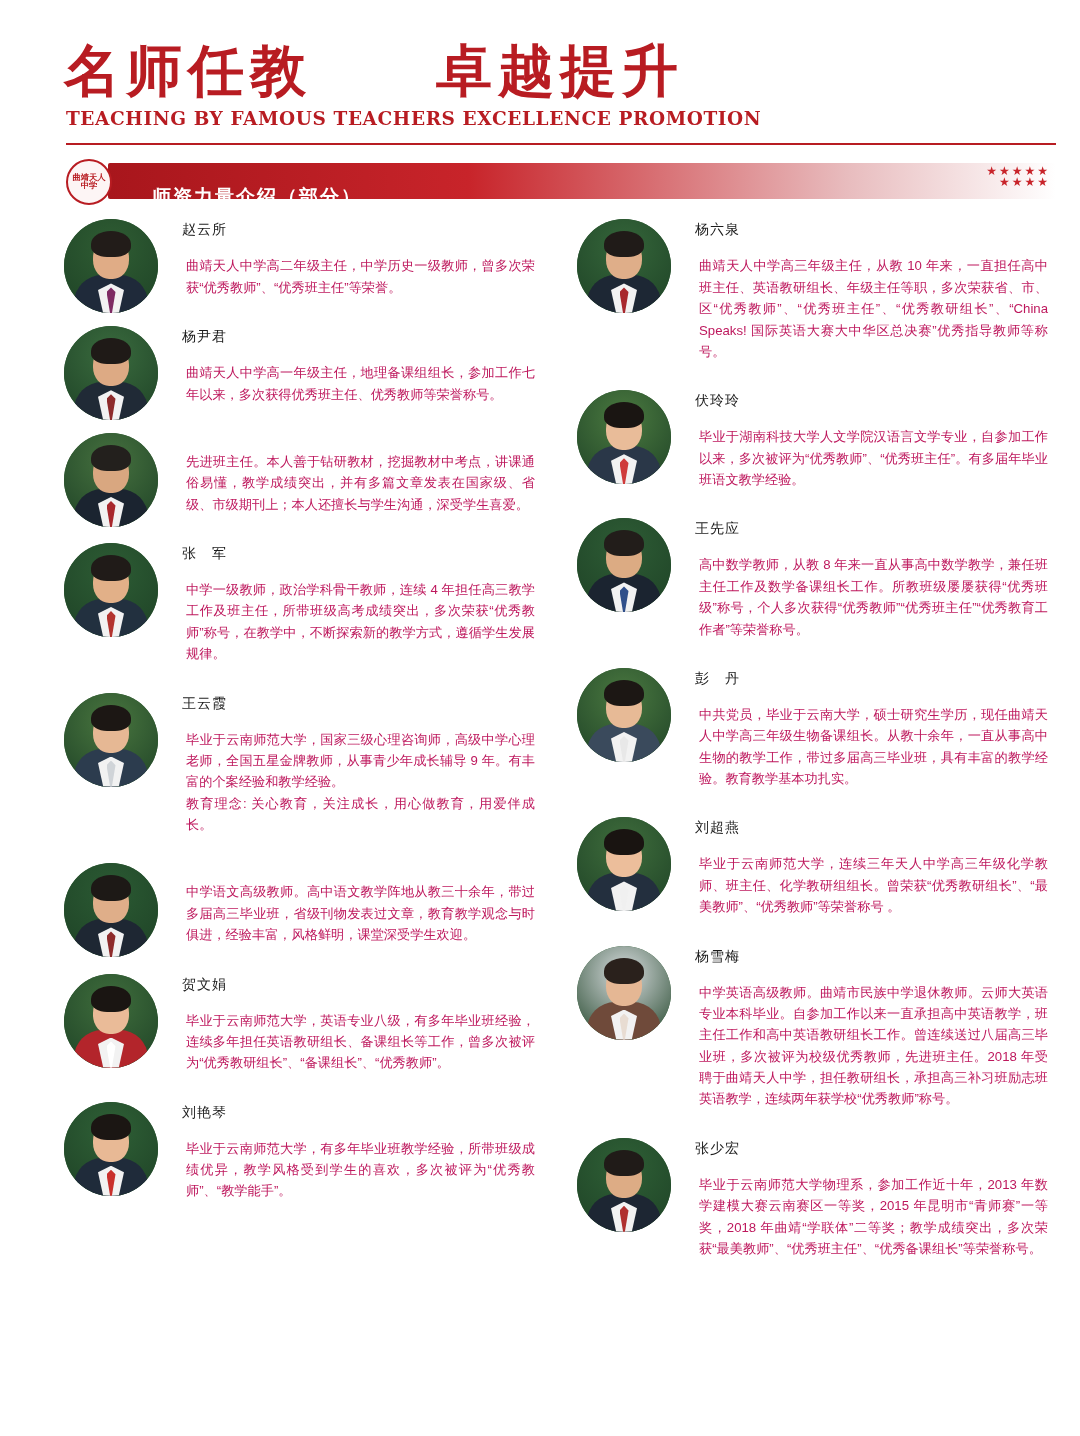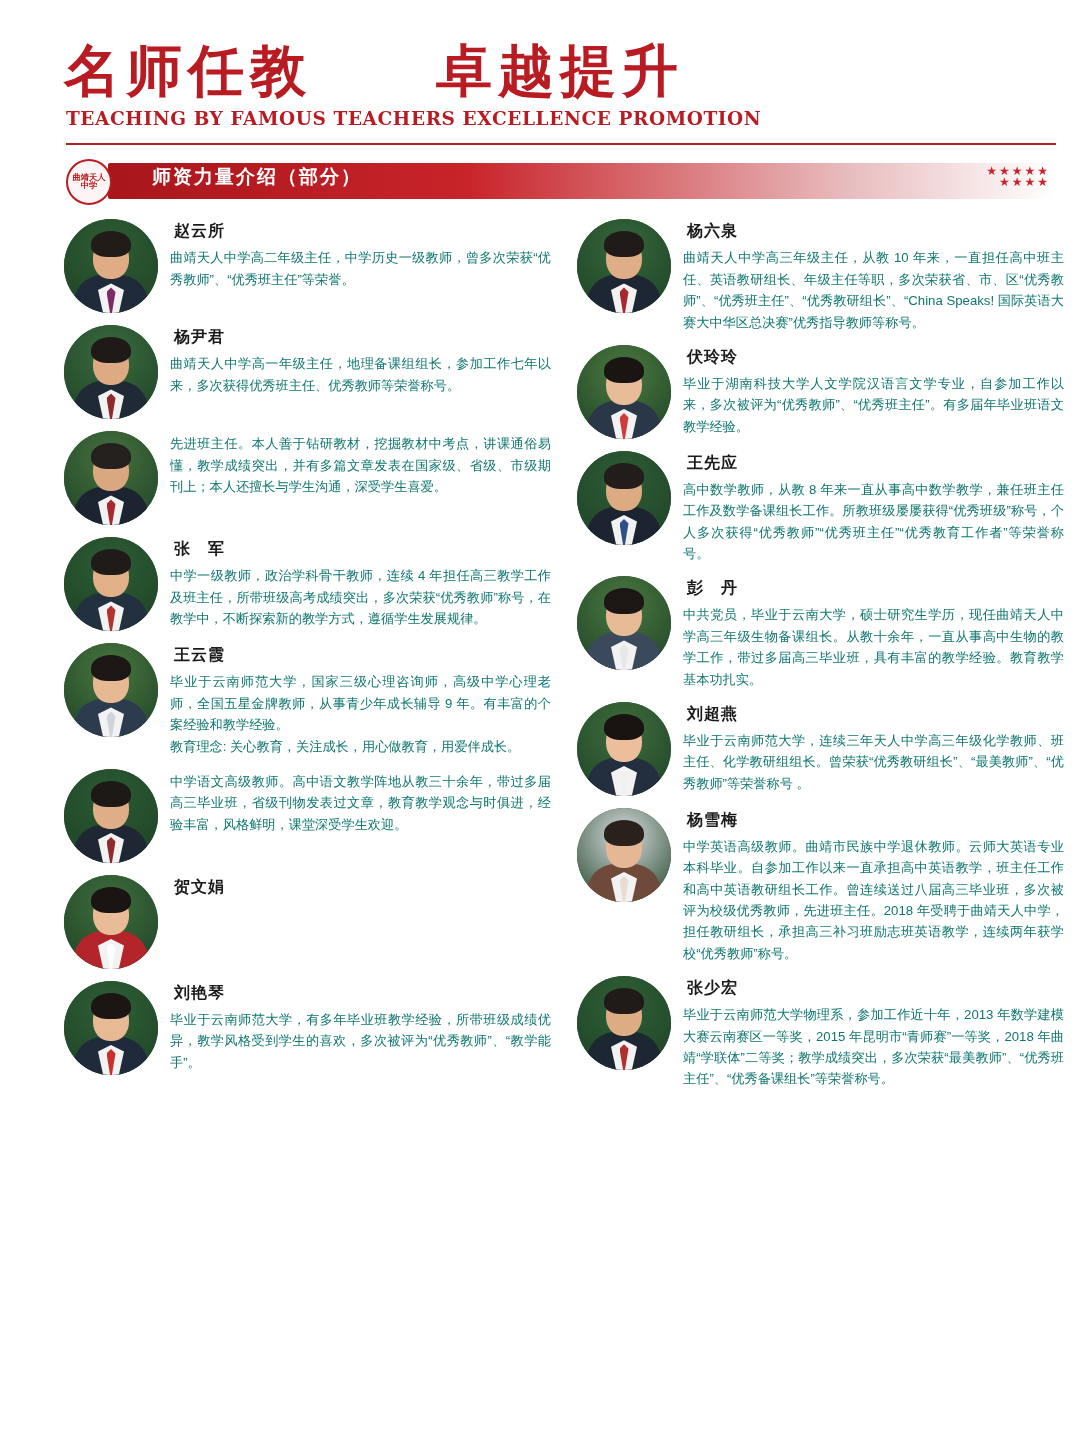--- a/index.html
+++ b/index.html
@@ -62,21 +62,21 @@
     left: 42px;
     top: 4px;
     right: 0;
     height: 36px;
     background: linear-gradient(90deg, #a8161c 0%, #c8242a 38%, #e8bcbe 78%, #ffffff 100%);
     border-radius: 2px;
   }
   .bar-title {
     position: absolute;
     left: 86px;
-    top: 0;
+    top: 20px;
     height: 21px;
     line-height: 36px;
     color: #ffffff;
     font-size: 19px;
     font-weight: bold;
     letter-spacing: 2px;
   }
   .seal {
     position: absolute;
     left: 0;
@@ -197,32 +197,32 @@
     height: 26px;
     margin-left: -4.5px;
     background: #7e2b63;
     clip-path: polygon(50% 0, 100% 18%, 60% 100%, 40% 100%, 0 18%);
   }
   .info {
     flex: 1 1 auto;
     padding-top: 2px;
   }
   .tname {
-    font-size: 16px;
-    font-weight: bold;
+    font-size: 14px;
+    font-weight: normal;
     color: #1b1b1b;
-    margin: 0 0 5px 4px;
+    margin: 0 0 5px 12px;
     letter-spacing: 1px;
   }
   .tdesc {
     font-size: 13.2px;
     line-height: 1.62;
-    color: #0f766e;
+    color: #be185d;
     text-align: justify;
-    margin: 0;
+    margin: 16px;
     white-space: pre-line;
   }
 </style>
 </head>
 <body>
 
 <div class="page">
 
   <div class="header">
     <h1 class="title-cn">名师任教　　卓越提升</h1>
@@ -330,20 +330,21 @@
           <div class="photo">
             <div class="bg" style="background:radial-gradient(circle at 50% 30%, #3f6d3c 0%, #1e4226 100%)"></div>
             <div class="body" style="background:#b3252b"></div>
             <div class="shirt"></div>
             <div class="tie" style="background:#ffffff"></div>
             <div class="head" style="background:#eabb98"></div>
             <div class="hair" style="background:#1a1512"></div>
           </div>
           <div class="info">
             <div class="tname">贺文娟</div>
+            <div class="tdesc">毕业于云南师范大学，英语专业八级，有多年毕业班经验，连续多年担任英语教研组长、备课组长等工作，曾多次被评为“优秀教研组长”、“备课组长”、“优秀教师”。</div>
           </div>
         </div>
         <div class="teacher">
           <div class="photo">
             <div class="bg" style="background:radial-gradient(circle at 50% 30%, #2f6036 0%, #1e4226 100%)"></div>
             <div class="body" style="background:#1f2b3a"></div>
             <div class="shirt"></div>
             <div class="tie" style="background:#c9302c"></div>
             <div class="head" style="background:#e8b995"></div>
             <div class="hair" style="background:#1b1613"></div>

